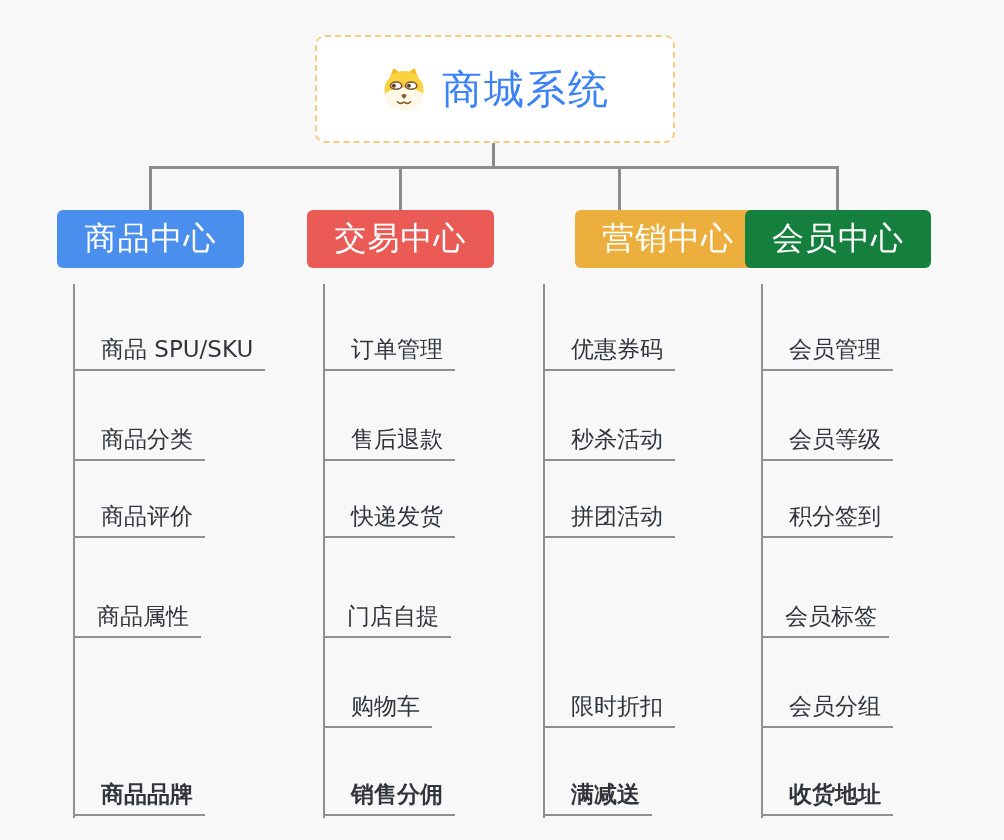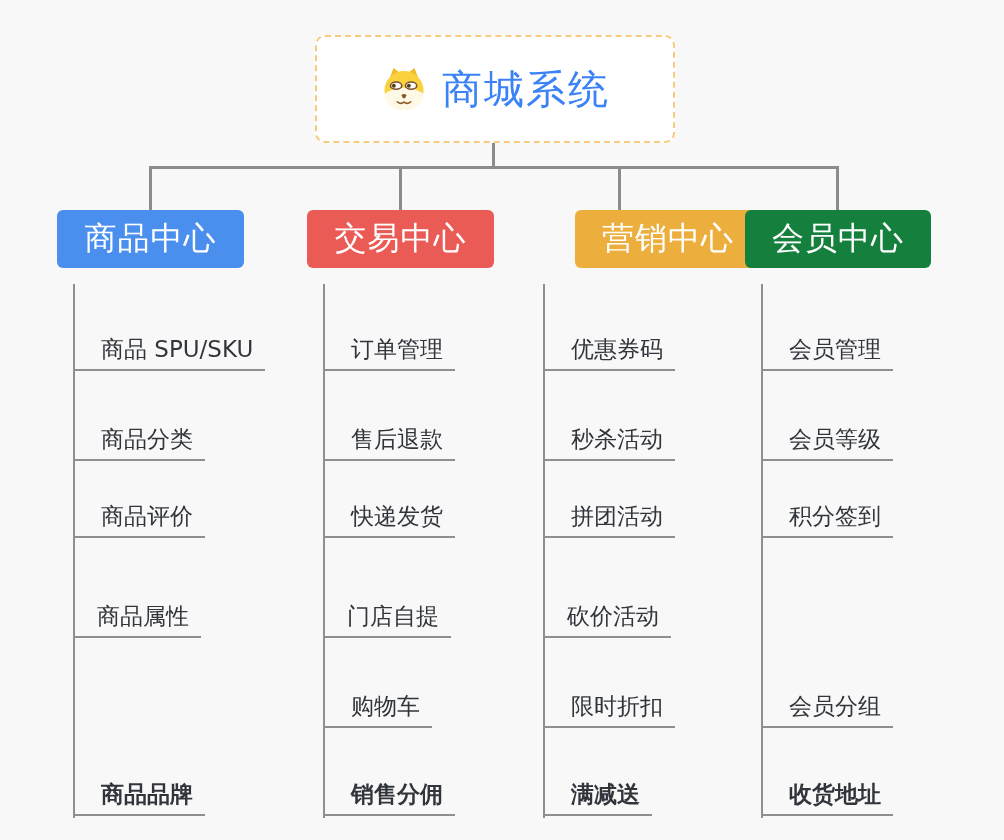--- a/index.html
+++ b/index.html
@@ -160,27 +160,27 @@
     <div class="leaf leaf-r3">门店自提</div>
     <div class="leaf leaf-r4">购物车</div>
     <div class="leaf leaf-r5">销售分佣</div>
   </div>
 
   <div class="leaf-col leaf-col-2">
     <div class="trunk"></div>
     <div class="leaf leaf-r0">优惠券码</div>
     <div class="leaf leaf-r2">拼团活动</div>
     <div class="leaf leaf-r1">秒杀活动</div>
-    <div class="leaf leaf-r3">砍价活动</div>
     <div class="leaf leaf-r4">限时折扣</div>
     <div class="leaf leaf-r5">满减送</div>
   </div>
 
   <div class="leaf-col leaf-col-3">
     <div class="trunk"></div>
     <div class="leaf leaf-r0">会员管理</div>
     <div class="leaf leaf-r1">会员等级</div>
     <div class="leaf leaf-r2">积分签到</div>
+    <div class="leaf leaf-r3">会员标签</div>
     <div class="leaf leaf-r4">会员分组</div>
     <div class="leaf leaf-r5">收货地址</div>
   </div>
 
 </div>
 
 </body></html>

